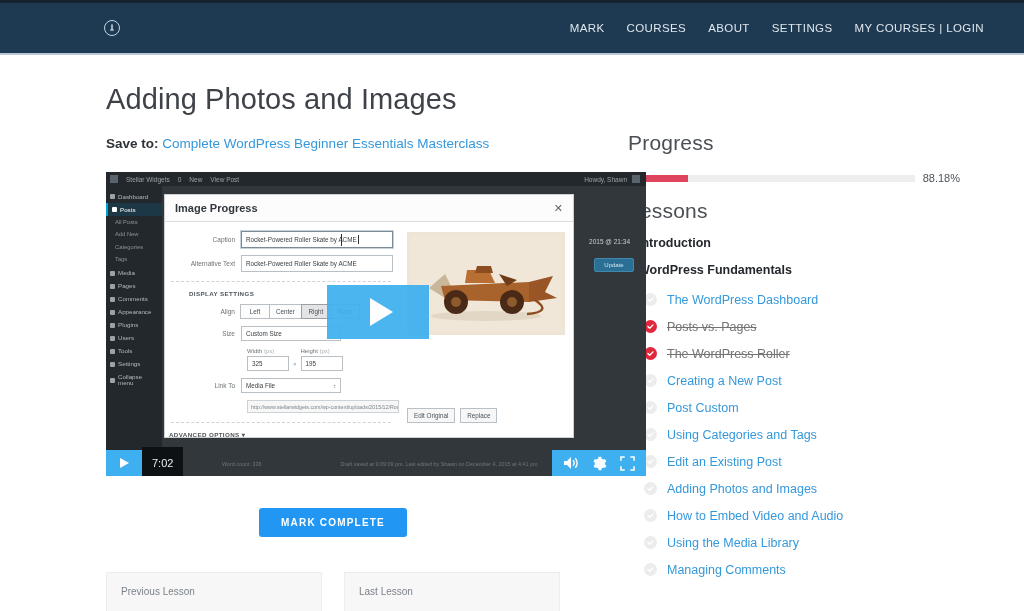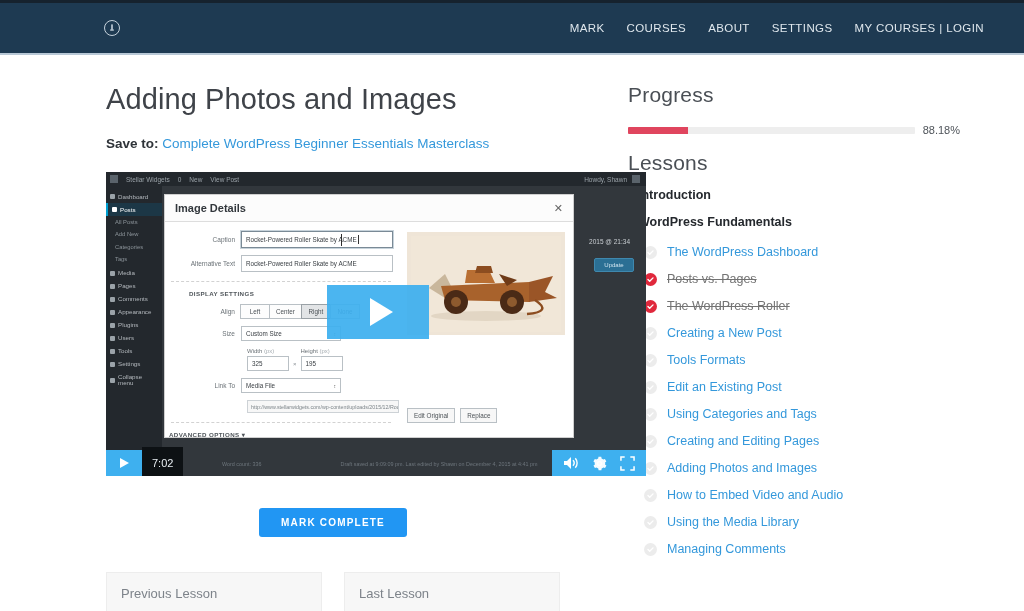--- a/index.html
+++ b/index.html
@@ -221,43 +221,43 @@
     font-size: 10px; font-weight: 700; letter-spacing: 1.2px;
     padding: 9px 22px; font-family: "Liberation Sans", sans-serif;
   }
 
   
   .navcards { display: flex; gap: 22px; margin-top: 35px; }
   .navcard {
     flex: 1; background: #f7f7f7; border: 1px solid #ededed;
     padding: 13px 14px 0 14px; height: 60px;
   }
-  .navcard-label { font-size: 13px; color: #7d838a; }
+  .navcard-label { font-size: 10px; color: #7d838a; }
 
   
   .side-h {
-    font-size: 21px; font-weight: 300; color: #4a4f55; letter-spacing: .2px;
+    font-size: 21px; font-weight: 300; color: #4a4f55; letter-spacing: .2px; margin-top: 48px;
   }
   .prog-row { display: flex; align-items: center; margin-top: 17px; gap: 0; }
   .prog-bar {
     flex: 1; height: 7px; background: #eeeeee; border-radius: 1px; overflow: hidden;
   }
   .prog-fill { height: 100%; background: #e0455e; }
   .prog-pct { font-size: 11px; color: #4f545a; margin-left: 8px; white-space: nowrap; }
   .lessons-h { margin-top: 15px; }
 
   .chapter {
     display: flex; align-items: center; gap: 6px;
     font-size: 12.5px; font-weight: 700; color: #24282d; margin-top: 13px;
   }
   .chapter:first-of-type { margin-top: 17px; }
   .caret-ico { font-size: 8px; color: #24282d; line-height: 1; }
 
   .lesson-row {
-    display: flex; align-items: center; gap: 10px;
+    display: flex; align-items: flex-start; gap: 10px;
     margin-top: 13px; padding-left: 16px;
   }
   .lesson-row:first-of-type { margin-top: 16px; }
   .check {
     width: 13px; height: 13px; border-radius: 50%; flex: 0 0 auto;
     display: flex; align-items: center; justify-content: center;
   }
   .check.incomplete { background: #ececec; }
   .check.complete { background: #e0283c; }
   .check svg { display: block; }
@@ -378,21 +378,21 @@
               <span>Settings</span>
             </div>
           <div class="wp-menu-item">
               <i class="wp-ico"></i>
               <span>Collapse menu</span>
             </div>
         </div>
 
         <div class="modal">
           <div class="modal-head">
-            <span class="modal-title">Image Details</span>
+            <span class="modal-title">Image Progress</span>
             <span class="modal-close">✕</span>
           </div>
           <div class="modal-body">
 
             <div class="modal-left">
               <div class="frow">
                 <div class="flabel">Caption</div>
                 <div class="finput focused">
                   <span>Rocket-Powered Roller Skate by ACME</span>
                   <span class="caret"></span>
@@ -592,45 +592,37 @@
             </svg>
           </span>
           <a href="#" class="lesson-link">Creating a New Post</a>
         </div>
         <div class="lesson-row">
           <span class="check incomplete">
             <svg width="9" height="9" viewBox="0 0 10 10">
               <path d="M2.2 5.1 L4.1 7 L7.8 3.2" stroke="#ffffff" stroke-width="1.5" fill="none" stroke-linecap="round" stroke-linejoin="round"></path>
             </svg>
           </span>
-          <a href="#" class="lesson-link">Tools Formats</a>
+          <a href="#" class="lesson-link">Post Custom</a>
+        </div>
+        <div class="lesson-row">
+          <span class="check incomplete">
+            <svg width="9" height="9" viewBox="0 0 10 10">
+              <path d="M2.2 5.1 L4.1 7 L7.8 3.2" stroke="#ffffff" stroke-width="1.5" fill="none" stroke-linecap="round" stroke-linejoin="round"></path>
+            </svg>
+          </span>
+          <a href="#" class="lesson-link">Using Categories and Tags</a>
         </div>
         <div class="lesson-row">
           <span class="check incomplete">
             <svg width="9" height="9" viewBox="0 0 10 10">
               <path d="M2.2 5.1 L4.1 7 L7.8 3.2" stroke="#ffffff" stroke-width="1.5" fill="none" stroke-linecap="round" stroke-linejoin="round"></path>
             </svg>
           </span>
           <a href="#" class="lesson-link">Edit an Existing Post</a>
-        </div>
-        <div class="lesson-row">
-          <span class="check incomplete">
-            <svg width="9" height="9" viewBox="0 0 10 10">
-              <path d="M2.2 5.1 L4.1 7 L7.8 3.2" stroke="#ffffff" stroke-width="1.5" fill="none" stroke-linecap="round" stroke-linejoin="round"></path>
-            </svg>
-          </span>
-          <a href="#" class="lesson-link">Using Categories and Tags</a>
-        </div>
-        <div class="lesson-row">
-          <span class="check incomplete">
-            <svg width="9" height="9" viewBox="0 0 10 10">
-              <path d="M2.2 5.1 L4.1 7 L7.8 3.2" stroke="#ffffff" stroke-width="1.5" fill="none" stroke-linecap="round" stroke-linejoin="round"></path>
-            </svg>
-          </span>
-          <a href="#" class="lesson-link">Creating and Editing Pages</a>
         </div>
         <div class="lesson-row">
           <span class="check incomplete">
             <svg width="9" height="9" viewBox="0 0 10 10">
               <path d="M2.2 5.1 L4.1 7 L7.8 3.2" stroke="#ffffff" stroke-width="1.5" fill="none" stroke-linecap="round" stroke-linejoin="round"></path>
             </svg>
           </span>
           <a href="#" class="lesson-link">Adding Photos and Images</a>
         </div>
         <div class="lesson-row">

